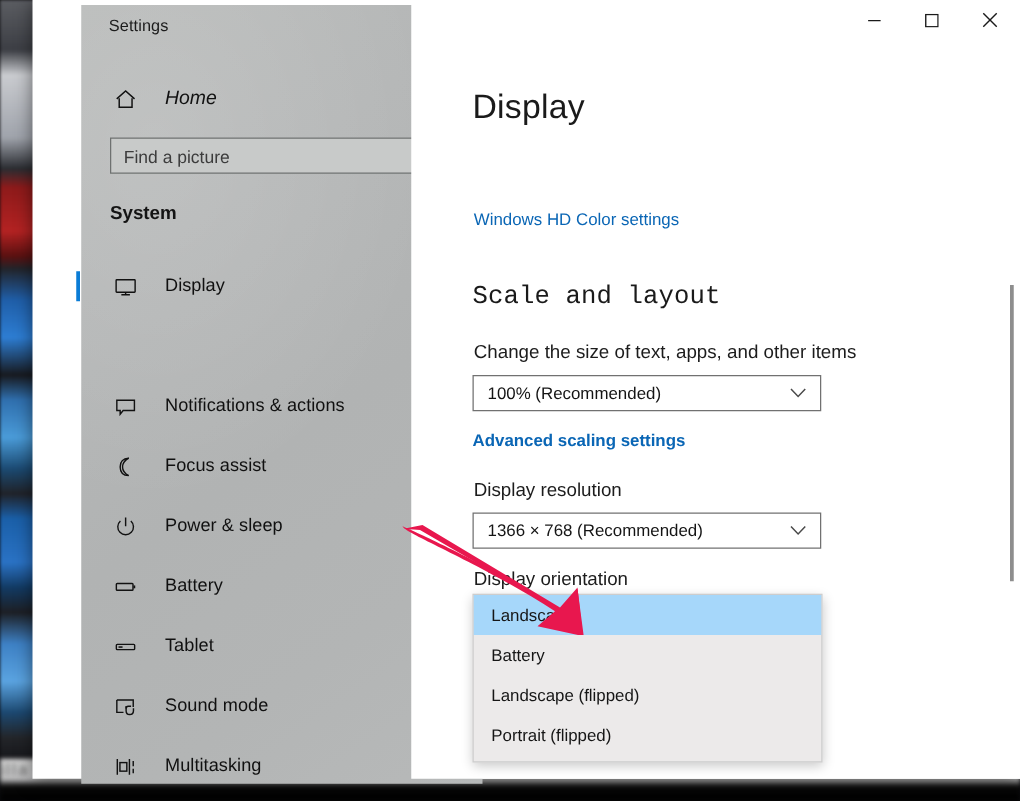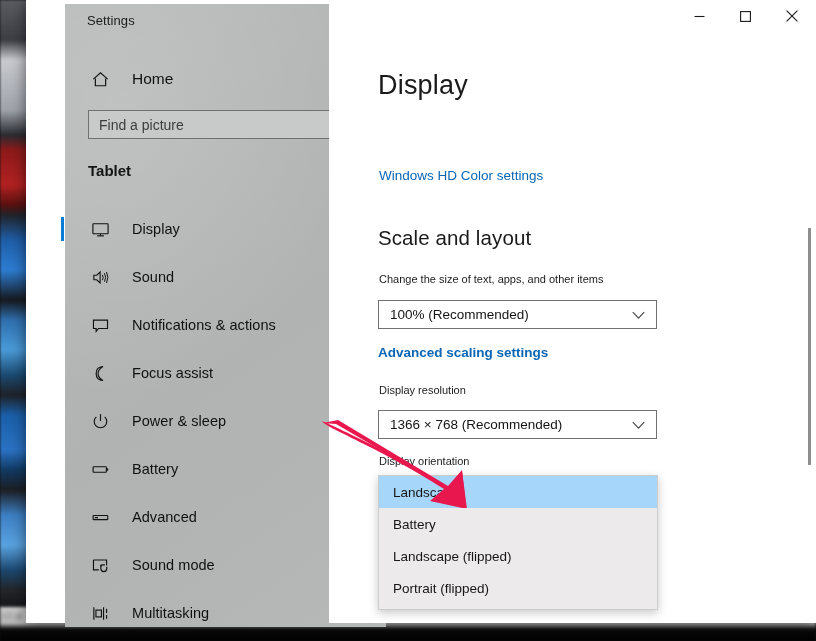--- a/index.html
+++ b/index.html
@@ -103,21 +103,21 @@
   }
   .nav-row.sel .sel-bar {
     position: absolute; left: -4px; top: 8px;
     width: 3px; height: 24px;
     background: #0a7cd6;
   }
 
   #nav-home {
     position: absolute; left: 0; top: 56px;
     width: 303px; height: 38px;
-    display: flex; align-items: center;
+    display: flex; align-items: center; font-style: italic;
   }
   #nav-home .ic { width: 30px; margin-left: 20px; display:flex; align-items:center; justify-content:center; }
   #nav-home .lbl { margin-left: 17px; font-size: 15.5px; color: #111; }
 
   #search-box {
     position: absolute; left: 23px; top: 106px;
     width: 287px; height: 29px;
     background: #c8cac9;
     border: 1px solid #6e7170;
     box-sizing: border-box;
@@ -168,26 +168,26 @@
     width: 400px;
     font-size: 13.5px; color: #1c1c1c; line-height: 20px;
   }
   #hdr-link {
     position: absolute; left: 50px; top: 168px;
     font-size: 13.5px; color: #0a66b5; cursor: pointer; text-align: center;
   }
 
   #sec-title {
     position: absolute; left: 49px; top: 226px;
-    font-size: 20.5px; color: #1a1a1a; letter-spacing: .1px;
+    font-size: 20.5px; color: #1a1a1a; letter-spacing: .1px; font-family: Liberation Mono, monospace;
   }
 
   .fld-label {
     position: absolute; left: 50px;
-    font-size: 11px; color: #1c1c1c;
+    font-size: 15px; color: #1c1c1c;
   }
   #lbl-scale { top: 273px; }
   #lbl-res   { top: 384px; }
   #lbl-orient{ top: 455px; }
 
   .combo {
     position: absolute; left: 352px;
     width: 279px; height: 29px;
     border: 1px solid #717171;
     background: #fff;
@@ -279,45 +279,34 @@
       <div id="search-box">
         <span class="ph">Find a picture</span>
         <span class="mag">
           <svg width="15" height="15" viewBox="0 0 16 16">
             <circle cx="6.3" cy="6.3" r="4.3" fill="none" stroke="#2d2d2d" stroke-width="1.15"></circle>
             <line x1="9.5" y1="9.5" x2="13.6" y2="13.9" stroke="#2d2d2d" stroke-width="1.15"></line>
           </svg>
         </span>
       </div>
 
-      <div id="sys-label">Tablet</div>
+      <div id="sys-label">System</div>
 
       <div class="nav-row sel" style="top:205px">
         <div class="sel-bar"></div>
         <span class="ic">
           <svg width="19" height="19" viewBox="0 0 20 20">
             <rect x="2" y="4" width="16" height="10.5" rx="0.6" fill="none" stroke="#111" stroke-width="1.2"></rect>
             <line x1="10" y1="14.5" x2="10" y2="16.6" stroke="#111" stroke-width="1.2"></line>
             <line x1="6.4" y1="16.7" x2="13.6" y2="16.7" stroke="#111" stroke-width="1.2"></line>
           </svg>
         </span>
         <span class="lbl">Display</span>
       </div>
 
-      <div class="nav-row" style="top:253px">
-        <span class="ic">
-          <svg width="19" height="19" viewBox="0 0 20 20">
-            <path d="M3 7.6 L6 7.6 L9.6 4.2 L9.6 15.8 L6 12.4 L3 12.4 Z" fill="none" stroke="#111" stroke-width="1.15"></path>
-            <path d="M12 7.2 Q13.6 10 12 12.8" fill="none" stroke="#111" stroke-width="1.05"></path>
-            <path d="M14.2 5.6 Q16.6 10 14.2 14.4" fill="none" stroke="#111" stroke-width="1.05"></path>
-            <path d="M16.3 4.2 Q19.3 10 16.3 15.8" fill="none" stroke="#111" stroke-width="1.05"></path>
-          </svg>
-        </span>
-        <span class="lbl">Sound</span>
-      </div>
 
       <div class="nav-row" style="top:301px">
         <span class="ic">
           <svg width="19" height="19" viewBox="0 0 20 20">
             <path d="M2.6 4.4 L17.4 4.4 L17.4 13.1 L7.9 13.1 L5.4 16.2 L5.4 13.1 L2.6 13.1 Z" fill="none" stroke="#111" stroke-width="1.2"></path>
           </svg>
         </span>
         <span class="lbl">Notifications &amp; actions</span>
       </div>
 
@@ -350,21 +339,21 @@
         <span class="lbl">Battery</span>
       </div>
 
       <div class="nav-row" style="top:493px">
         <span class="ic">
           <svg width="19" height="19" viewBox="0 0 20 20">
             <rect x="2.2" y="7.9" width="15.4" height="4.4" rx="0.7" fill="none" stroke="#111" stroke-width="1.2"></rect>
             <rect x="4.0" y="9.5" width="3.4" height="1.3" fill="#111"></rect>
           </svg>
         </span>
-        <span class="lbl">Advanced</span>
+        <span class="lbl">Tablet</span>
       </div>
 
       <div class="nav-row" style="top:541px">
         <span class="ic">
           <svg width="19" height="19" viewBox="0 0 20 20">
             <path d="M2.6 4.2 L16.4 4.2 L16.4 10.0" fill="none" stroke="#111" stroke-width="1.2"></path>
             <path d="M2.6 4.2 L2.6 14.6 L8.2 14.6" fill="none" stroke="#111" stroke-width="1.2"></path>
             <path d="M10.4 9.2 L10.4 13.2 Q10.4 16.4 13.4 16.4 Q16.6 16.4 16.6 13.2 L16.6 11.2" fill="none" stroke="#111" stroke-width="1.2"></path>
             <path d="M10.4 11.4 Q10.4 9.4 12.2 9.4 L14.6 9.4" fill="none" stroke="#111" stroke-width="1.2"></path>
           </svg>

